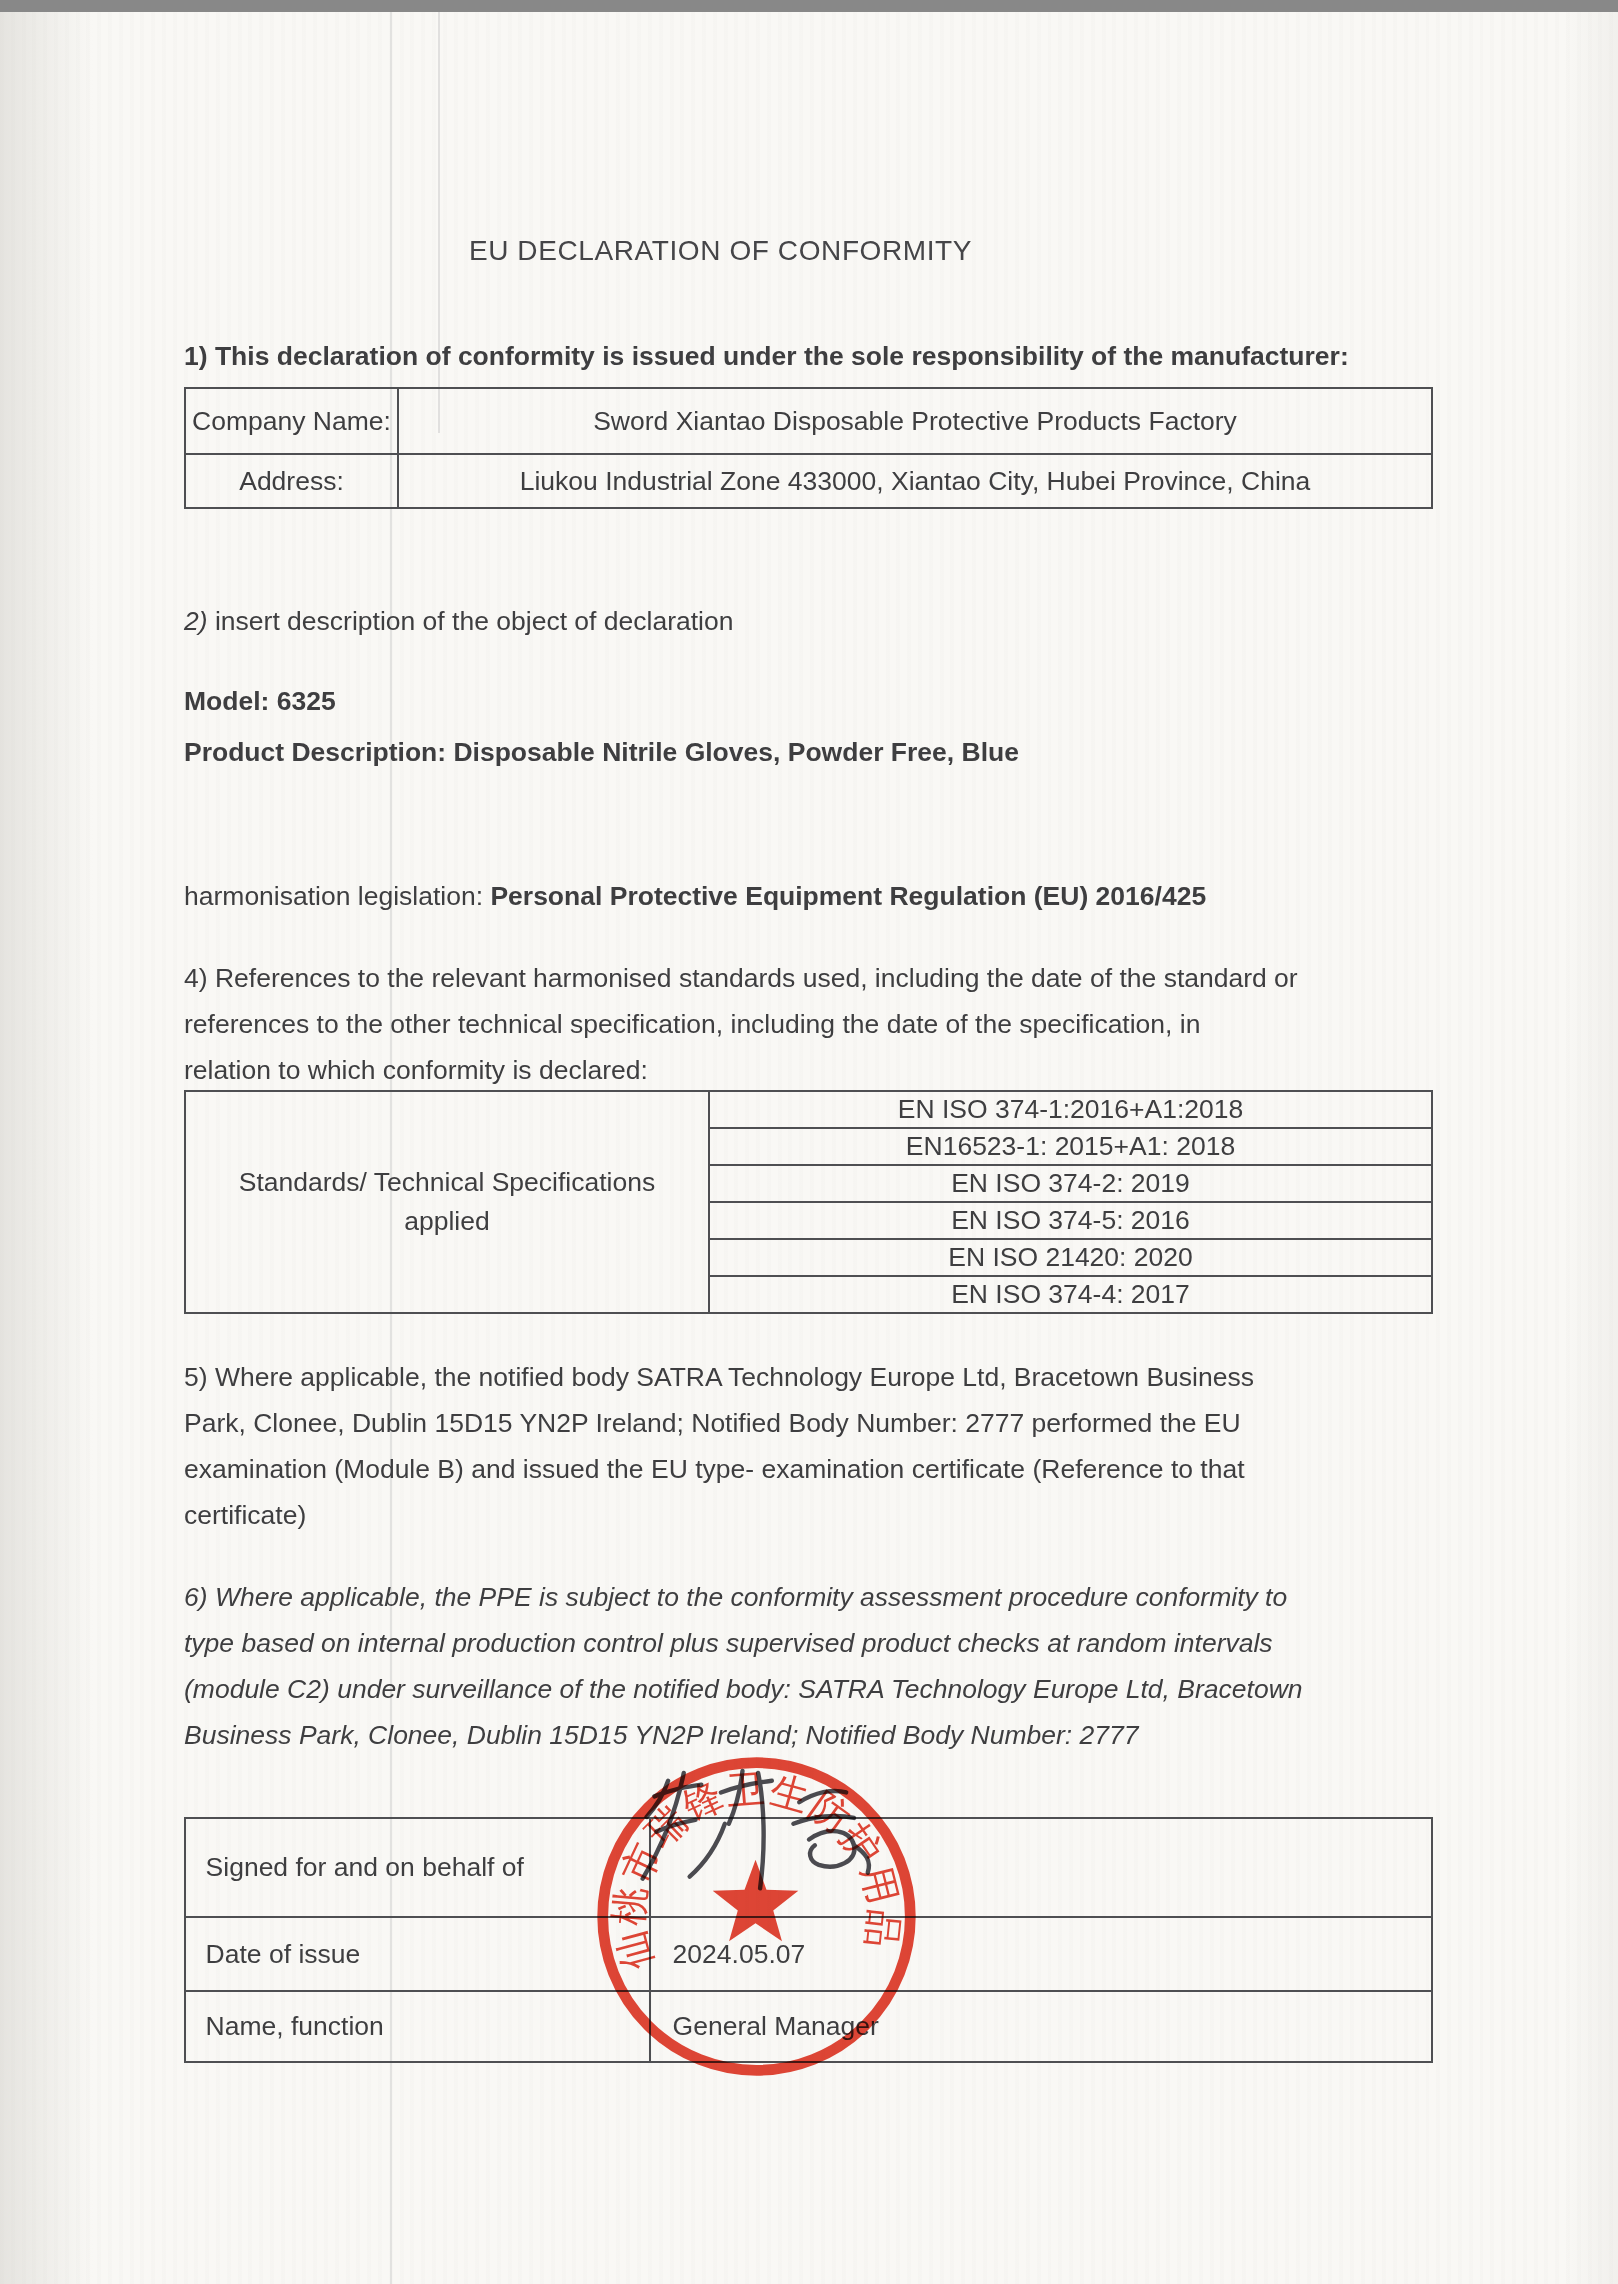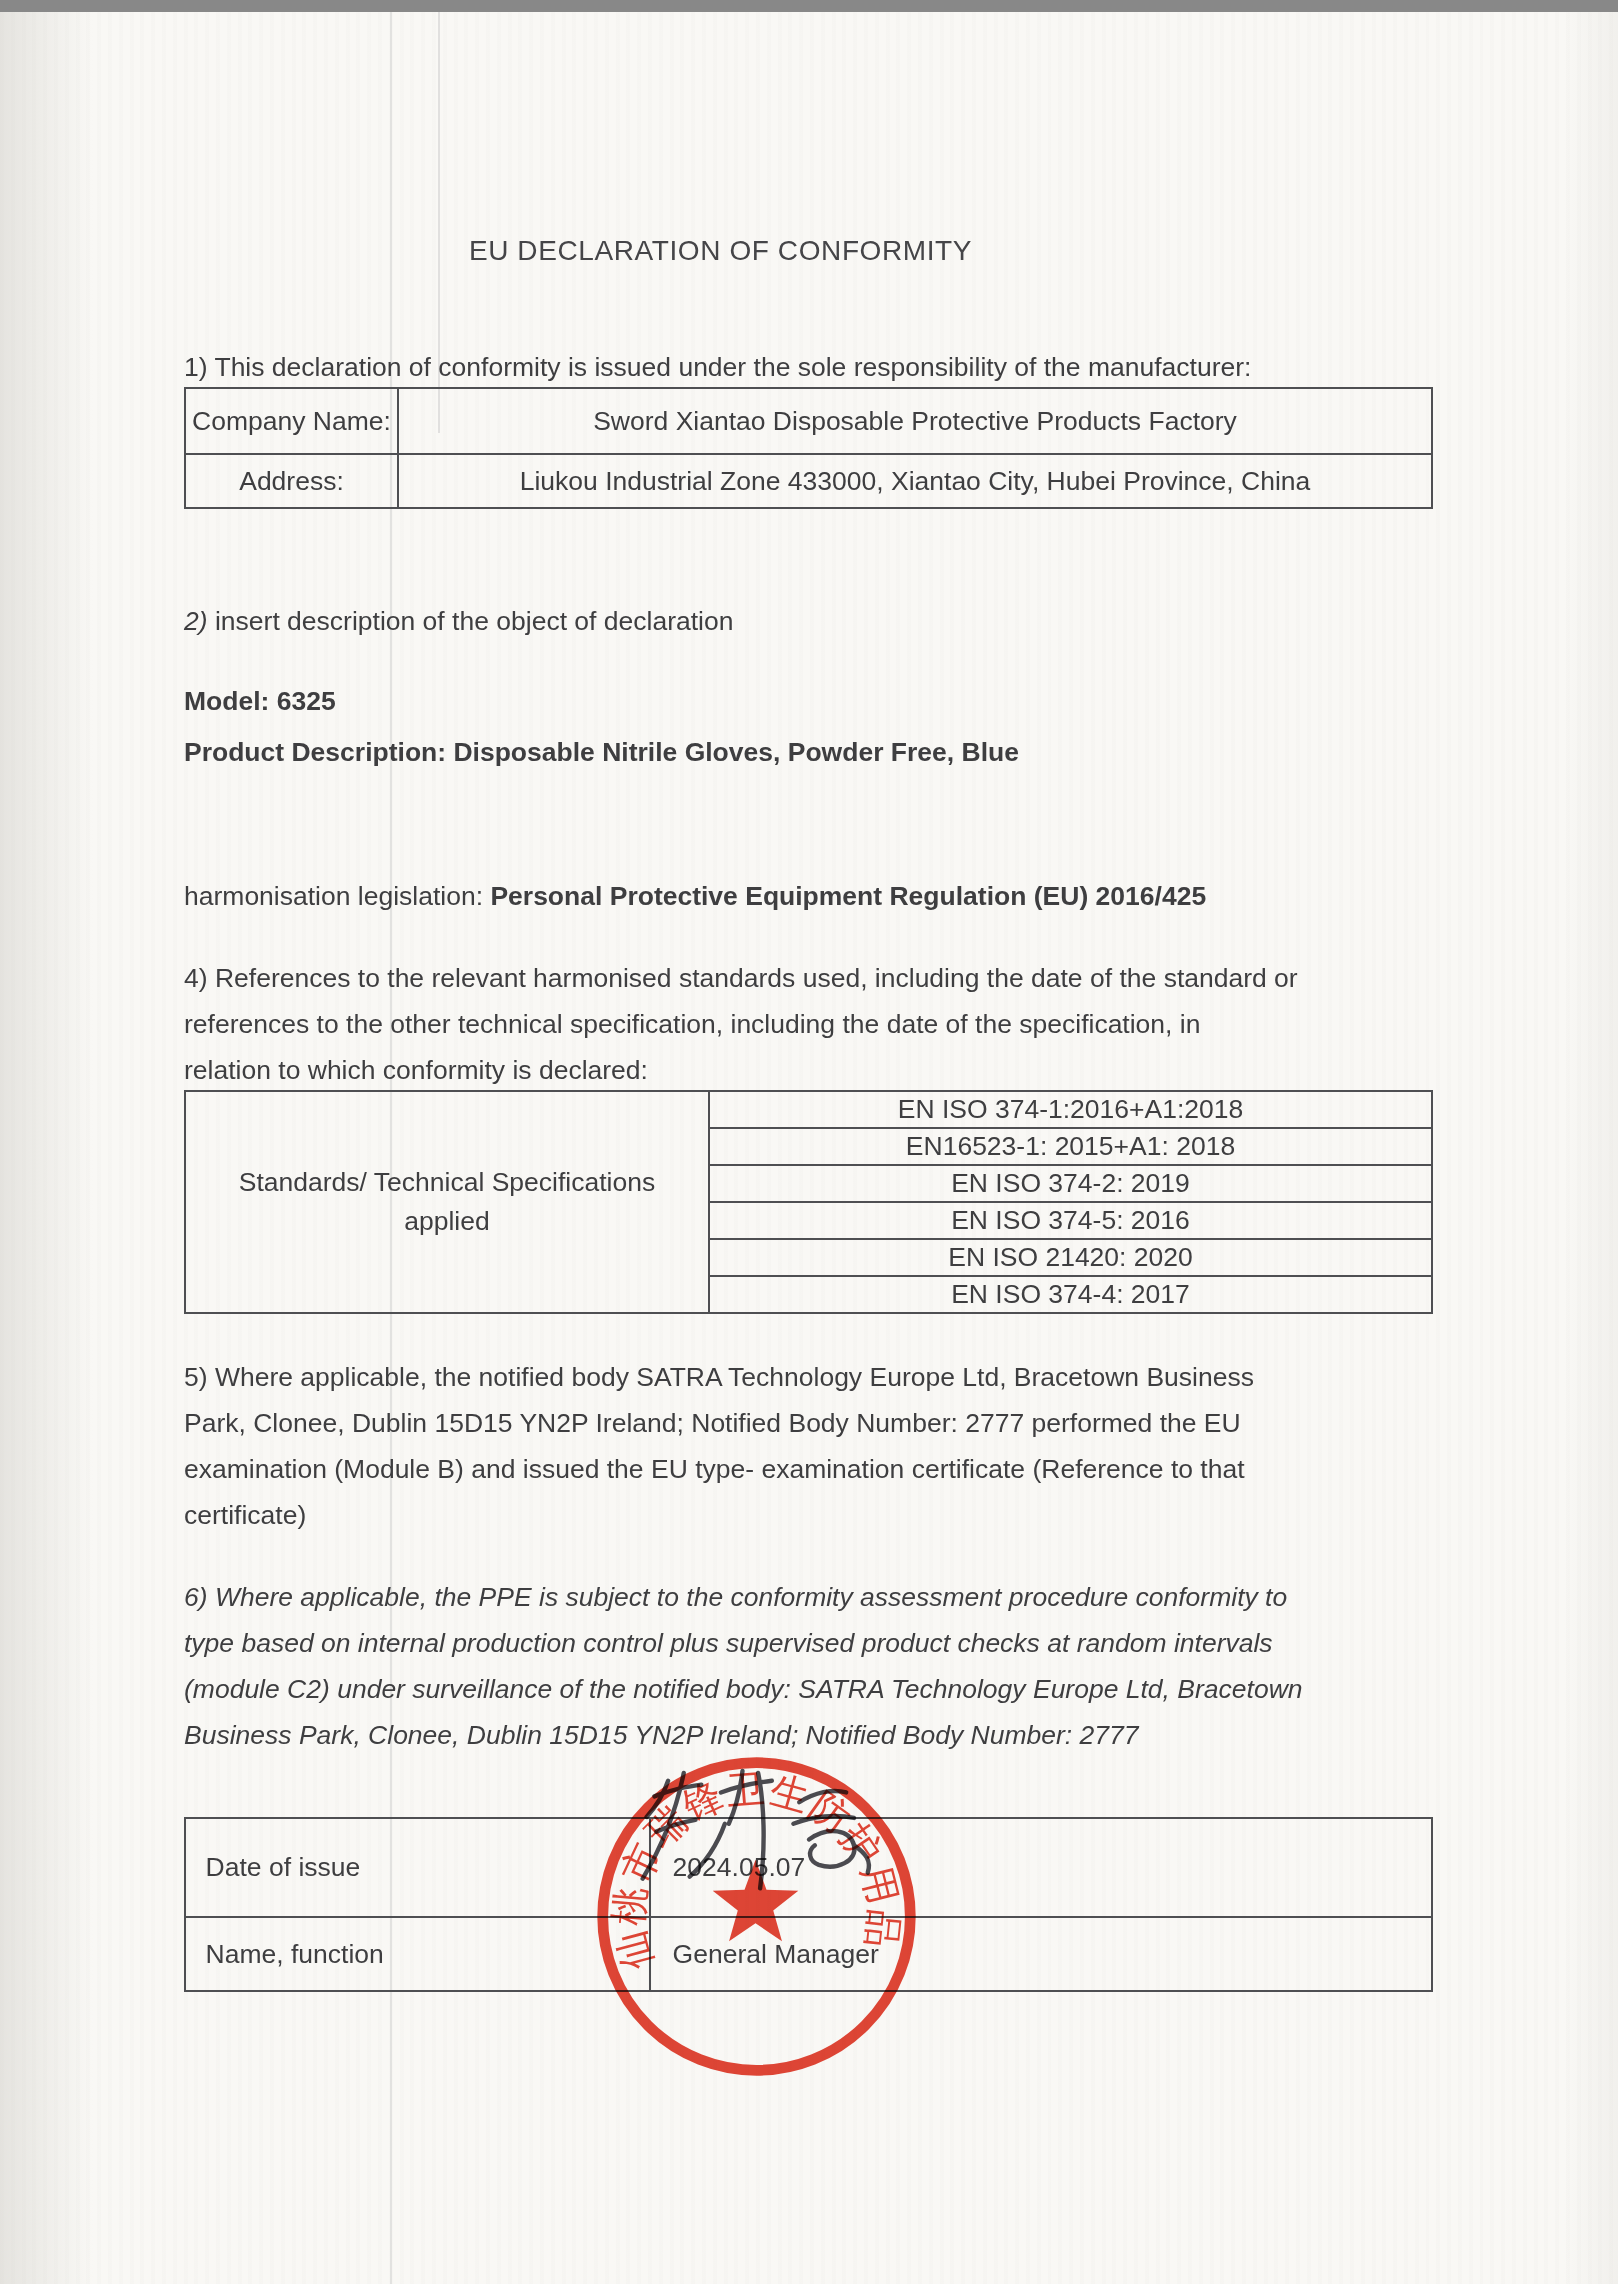--- a/index.html
+++ b/index.html
@@ -27,21 +27,21 @@
   }
   .fold-a{position:absolute;left:390px;top:0;width:2px;height:100%;background:rgba(150,150,155,.20);}
   .fold-b{position:absolute;left:438px;top:0;width:2px;height:421px;background:rgba(150,150,155,.24);}
 
   .content{position:absolute;left:184px;top:0;width:1249px;}
   .blk{position:absolute;left:0;width:100%;}
   .body{font-size:26.5px;line-height:46px;}
   .b{font-weight:bold;}
   .title{top:223px;font-size:28px;letter-spacing:0.6px;text-align:center;
          transform:translateX(-88px);color:#454548;font-weight:400;}
-  .s1{top:332px;}
+  .s1{top:321px;font-weight:bold;}
   .s2{top:586px;}
   .s2p{font-style:italic;}
   .model{top:666px;}
   .prod{top:717px;}
   .s3{top:815px;}
   .s4{top:943px;}
   .s5{top:1342px;}
   .s6{top:1562px;font-style:italic;}
 
   table{border-collapse:collapse;width:100%;font-size:26.5px;color:var(--text);}
@@ -138,20 +138,24 @@
     <p class="blk body s5">5)  Where applicable, the notified body SATRA Technology Europe Ltd,  Bracetown Business<br>Park, Clonee, Dublin 15D15 YN2P Ireland; Notified Body Number: 2777 performed the EU<br>examination (Module B) and issued the EU type- examination certificate (Reference to that<br>certificate)</p>
 
     <p class="blk body s6">6) Where applicable, the PPE is subject to the conformity assessment procedure conformity to<br>type based on internal production control plus supervised product checks at random intervals<br>(module C2) under surveillance of the notified body: SATRA Technology Europe Ltd,  Bracetown<br>Business Park, Clonee, Dublin 15D15 YN2P Ireland; Notified Body Number: 2777</p>
 
     <table class="blk sig">
       <colgroup>
           <col class="col-l">
           <col>
         </colgroup>
       <tbody>
+          <tr>
+        <td class="lbl">Signed for and on behalf of</td>
+        <td class="val"></td>
+      </tr>
       <tr>
         <td class="lbl">Date of issue</td>
         <td class="val">2024.05.07</td>
       </tr>
       <tr>
         <td class="lbl">Name, function</td>
         <td class="val">General Manager</td>
       </tr>
     </tbody>
       </table>

